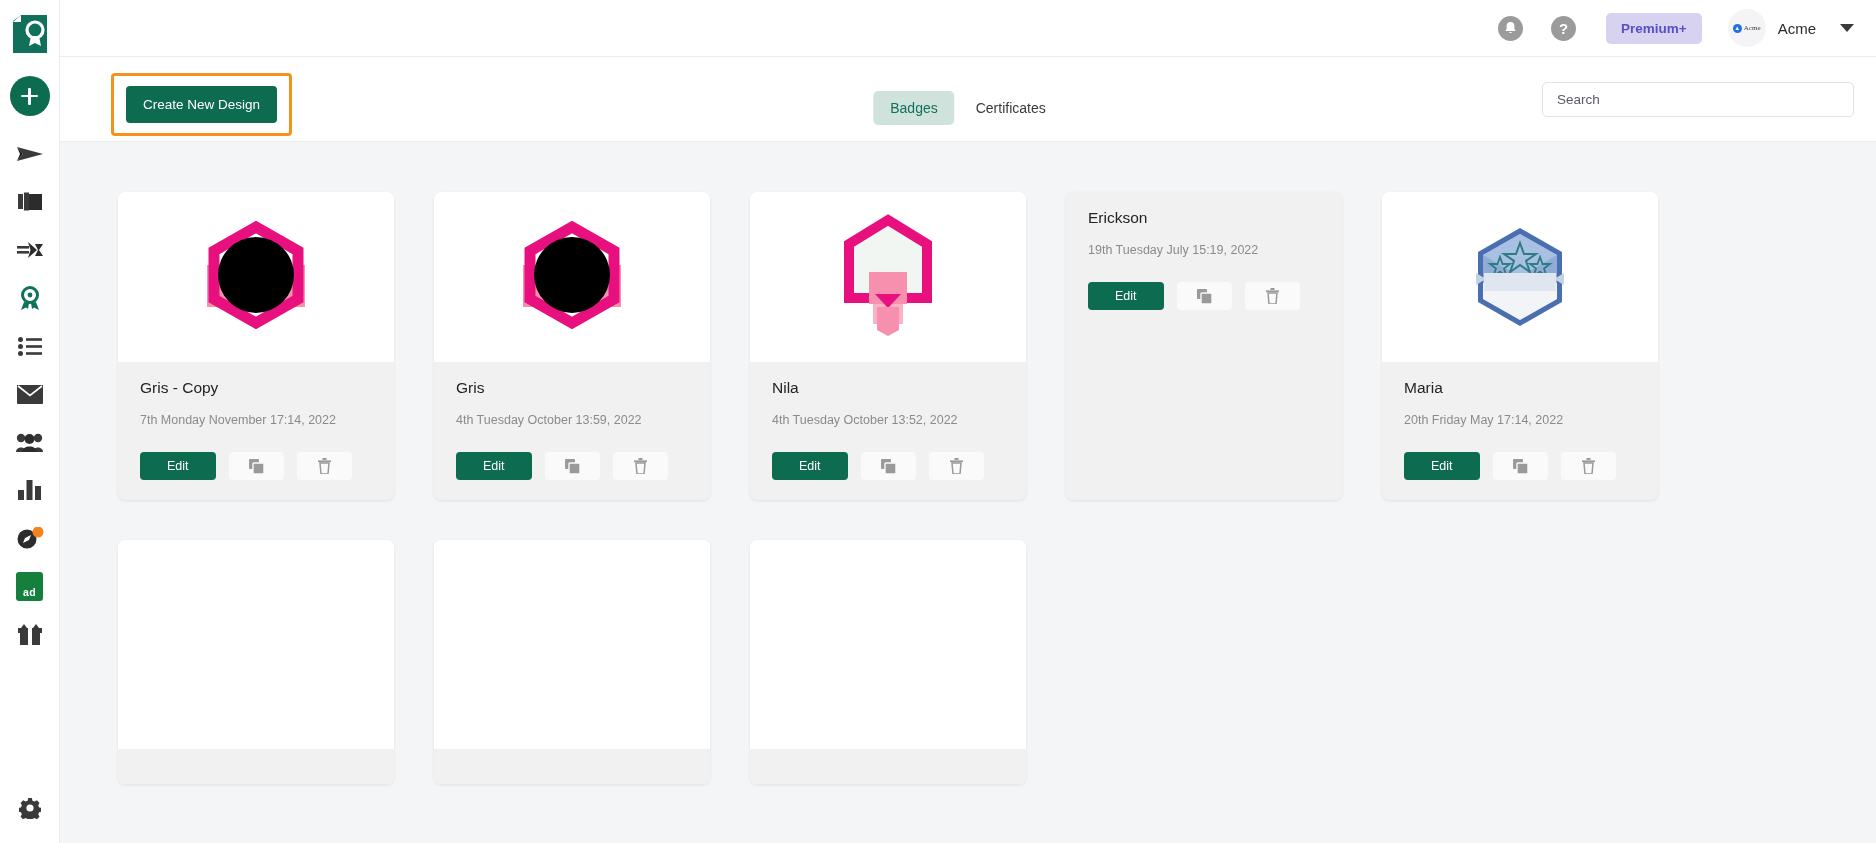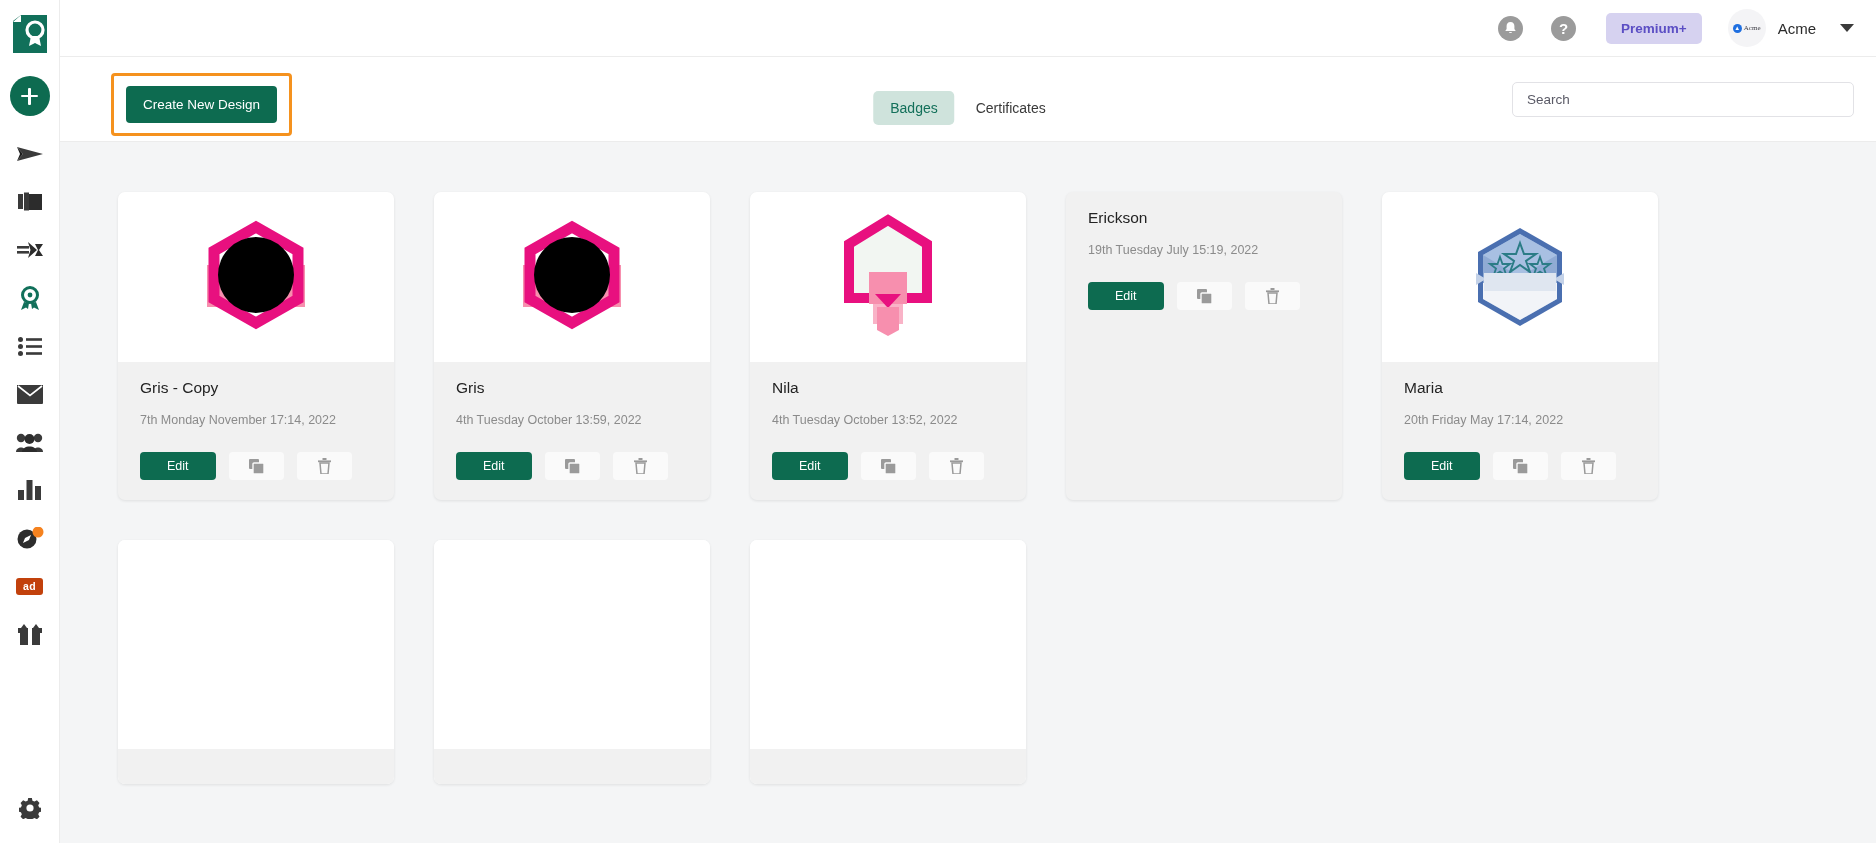--- a/index.html
+++ b/index.html
@@ -30,22 +30,22 @@
   .side-item {
     width: 60px; height: 48px; margin-top: 0;
     display: flex; align-items: center; justify-content: center;
     cursor: pointer; position: relative;
   }
   .side-item svg { display: block; }
   .side-spacer { flex: 1; }
   .side-bottom { width: 60px; height: 70px; display: flex;
     align-items: center; justify-content: center; cursor: pointer; }
   .ad-chip {
-    background: #c2410c; color: #fff; font-size: 10.5px; font-weight: 700;
-    border-radius: 3px; padding: 2px 7px 3px; letter-spacing: .3px;
+    background: #15803d; color: #fff; font-size: 10.5px; font-weight: 700;
+    border-radius: 3px; padding: 14px 7px 3px; letter-spacing: .3px;
   }
 
   
   #topbar {
     position: absolute; left: 60px; top: 0; width: 1816px; height: 57px;
     background: #fff; border-bottom: 1px solid #ececec;
     display: flex; align-items: center; justify-content: flex-end;
     padding-right: 22px; gap: 0px; z-index: 20;
   }
   .circ-btn { width: 25px; height: 25px; border-radius: 50%; background: #9b9b9b;
@@ -85,21 +85,21 @@
     background: #0d6b50; color: #fff; border: none; border-radius: 4px;
     font-size: 13.5px; font-family: inherit; padding: 11px 17px; cursor: pointer;
     white-space: nowrap;
   }
   #tabs { position: absolute; left: 50%; transform: translateX(-50%); top: 34px;
     display: flex; align-items: center; gap: 4px; text-align: center; }
   .tab { font-size: 14px; padding: 9px 17px; border-radius: 5px; cursor: pointer;
     color: #3a3a3a; }
   .tab.active { background: #cfe3dc; color: #13705a; }
   #search-box {
-    position: absolute; right: 22px; top: 25px; width: 342px; height: 35px;
+    position: absolute; right: 22px; top: 25px; width: 312px; height: 35px;
     border: 1px solid #e2e2e6; border-radius: 5px; background: #fff;
     display: flex; align-items: center;
   }
   #search-box input {
     border: none; outline: none; background: transparent; width: 100%;
     font-size: 13.5px; font-family: inherit; color: #2b2b2b; padding: 0 14px;
   }
   #search-box input::placeholder { color: #5a5a66; }
 
   

